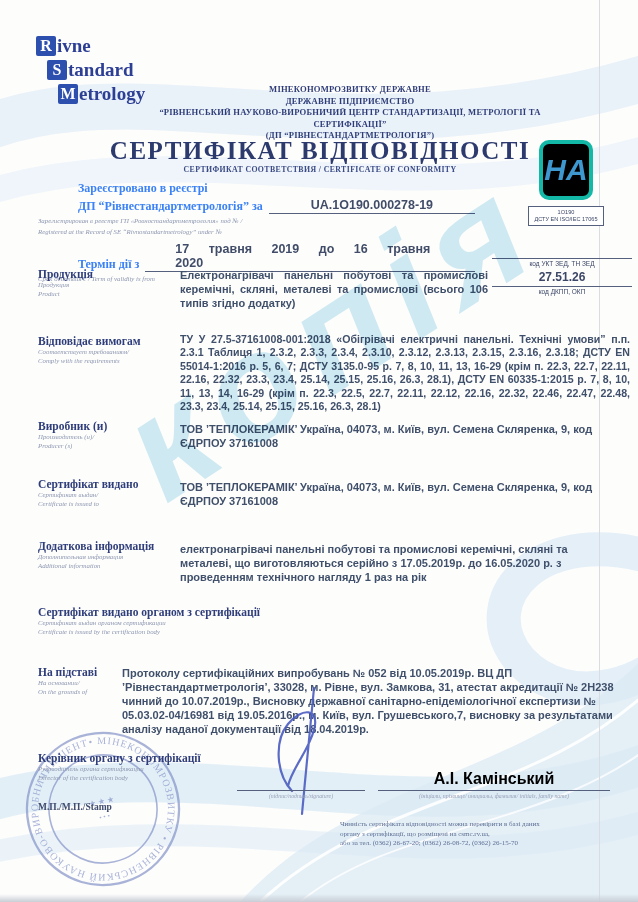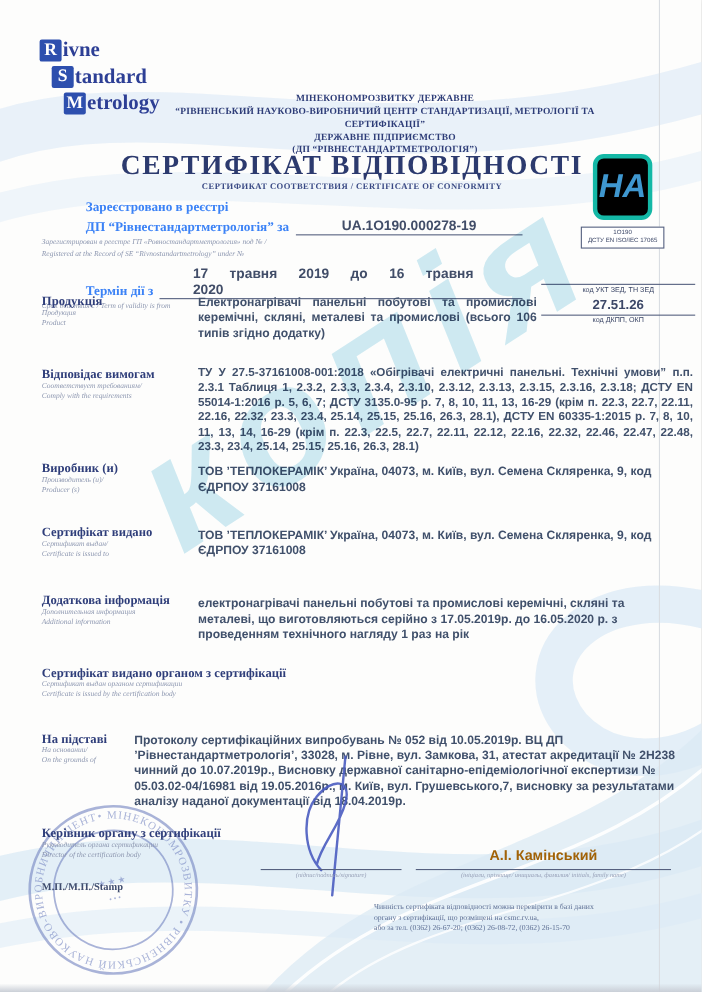--- a/index.html
+++ b/index.html
@@ -62,21 +62,21 @@
   .codes .cv{font-weight:bold;font-size:12px;padding:3px 0 2px;}
 
   
   .dir{position:absolute;left:38px;top:752px;width:200px;z-index:4;}
   .dir .b{font-weight:bold;font-size:11.5px;color:#2f3e7a;}
   .dir .s{font-style:italic;font-size:6.8px;line-height:9px;color:#8d97b0;}
   .mp{position:absolute;left:38px;top:802px;z-index:4;font-size:9.5px;color:#3f4c6e;font-weight:bold;}
   .sigline{position:absolute;left:237px;top:790px;width:128px;border-top:1.2px solid #55607f;z-index:4;}
   .nameline{position:absolute;left:378px;top:790px;width:232px;border-top:1.2px solid #55607f;z-index:4;}
   .name{position:absolute;left:378px;top:770px;width:232px;text-align:center;z-index:4;
-     font-family:"Liberation Sans",sans-serif;font-weight:bold;font-size:13px;color:#a16207;}
+     font-family:"Liberation Sans",sans-serif;font-weight:bold;font-size:16px;color:#000000;}
   .cap{font-style:italic;font-size:5.8px;color:#98a1b8;text-align:center;margin-top:2px;}
 
   .footnote{position:absolute;left:340px;top:820px;width:292px;z-index:4;
      font-size:7px;line-height:9.5px;color:#5d6f94;}
 
   
   .wm{position:absolute;left:-10px;top:250px;width:680px;text-align:center;z-index:5;
      transform:rotate(-33deg);transform-origin:50% 50%;pointer-events:none;
      font-family:"Liberation Sans",sans-serif;font-weight:bold;font-style:italic;
      font-size:150px;letter-spacing:14px;color:#8fd0e5;opacity:.42;mix-blend-mode:multiply;}
@@ -112,22 +112,22 @@
       <span>tandard</span>
     </div>
     <div class="logo-line l3">
       <span class="logo-box">M</span>
       <span>etrology</span>
     </div>
   </div>
 
   <div class="hdr">
     <div>МІНЕКОНОМРОЗВИТКУ ДЕРЖАВНЕ</div>
+    <div>ДЕРЖАВНЕ ПІДПРИЄМСТВО</div>
     <div>“РІВНЕНСЬКИЙ НАУКОВО-ВИРОБНИЧИЙ ЦЕНТР СТАНДАРТИЗАЦІЇ, МЕТРОЛОГІЇ ТА СЕРТИФІКАЦІЇ”</div>
-    <div>ДЕРЖАВНЕ ПІДПРИЄМСТВО</div>
     <div>(ДП “РІВНЕСТАНДАРТМЕТРОЛОГІЯ”)</div>
   </div>
 
   <div class="title">СЕРТИФІКАТ ВІДПОВІДНОСТІ</div>
   <div class="subtitle">СЕРТИФИКАТ СООТВЕТСТВИЯ / CERTIFICATE OF CONFORMITY</div>
 
   <div class="na">
     <div class="na-badge">НА</div>
     <div class="na-box">
       <div>1О190</div>

